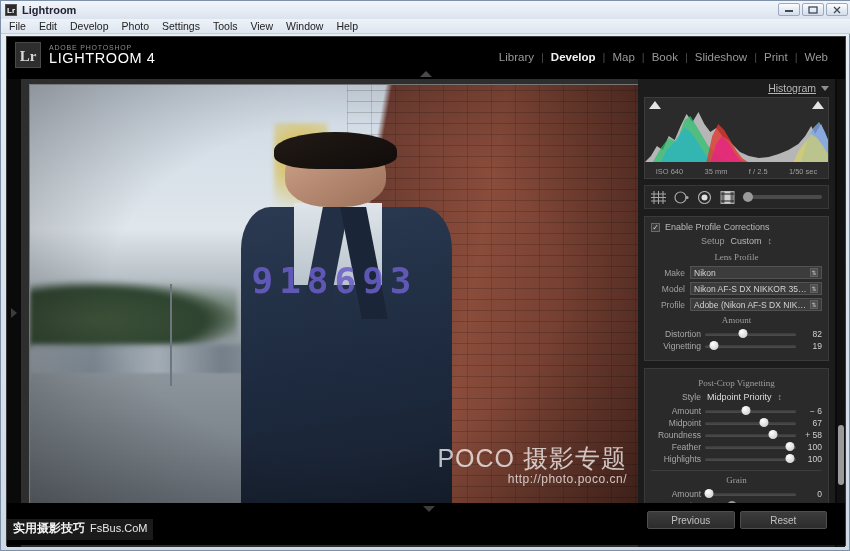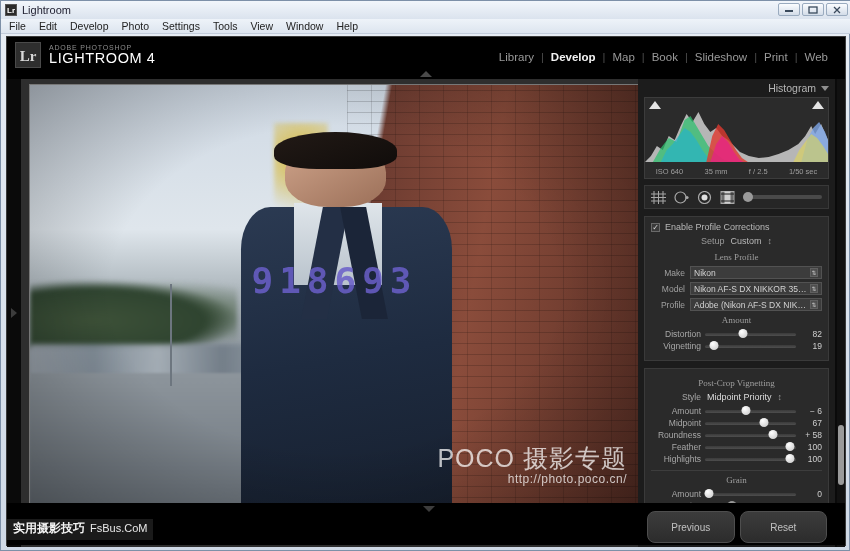--- a/index.html
+++ b/index.html
@@ -17,21 +17,21 @@
   .titlebar {
     position:absolute; left:0; top:0; width:850px; height:18px;
     background:linear-gradient(#f2f6fb,#dbe3ee);
     display:flex; align-items:center; padding-left:4px;
   }
   .tb-icon {
     width:12px; height:12px; background:#2b2b2b; color:#fff;
     font-size:8px; font-weight:bold; line-height:12px; text-align:center;
     margin-right:5px; border:1px solid #555;
   }
-  .tb-title { font-size:11px; color:#223; }
+  .tb-title { font-size:11px; color:#223;font-weight:bold; }
   .win-buttons { position:absolute; right:3px; top:2px; display:flex; gap:2px; }
   .win-btn {
     width:22px; height:13px;
     background:linear-gradient(#fbfdff,#d3dce8);
     border:1px solid #9aabbf; border-radius:2px;
     display:flex; align-items:center; justify-content:center;
   }
   .win-btn svg { display:block; }
   
   .menubar {
@@ -200,21 +200,21 @@
   .tb-right-caret { margin-left:auto; color:#9a9a9a; font-size:9px; }
   
   .right-panel {
     position:absolute; right:10px; top:0; width:197px; height:100%;
     background:#1c1c1c;
   }
   .panel-header {
     height:18px; display:flex; align-items:center; justify-content:flex-end;
     padding-right:6px; gap:5px; background:#1c1c1c;
   }
-  .panel-header .ph-title { font-size:10.5px; color:#b5b5b5; }
+  .panel-header .ph-title { font-size:10.5px; color:#b5b5b5;text-decoration:underline; }
   .tri-down {
     width:0; height:0; border-left:4px solid transparent; border-right:4px solid transparent;
     border-top:5px solid #8f8f8f;
   }
   .histogram-box {
     margin:0 6px; height:82px; background:#2b2b2b; border:1px solid #3c3c3c;
     position:relative; overflow:hidden;
   }
   .hist-corner-l, .hist-corner-r {
     position:absolute; top:3px; width:0; height:0;
@@ -298,22 +298,22 @@
     background:#9a9a9a; border-radius:3px;
   }
   
   .lr-bottom {
     position:absolute; left:0; bottom:0; width:100%; height:42px; background:#000;
   }
   .prev-reset {
     position:absolute; right:18px; top:8px; width:180px; display:flex; gap:5px;
   }
   .lr-btn {
-    flex:1; height:32px; background:linear-gradient(#3c3c3c,#2c2c2c);
-    border:1px solid #4e4e4e; border-radius:8px;
+    flex:1; height:18px; background:linear-gradient(#3c3c3c,#2c2c2c);
+    border:1px solid #4e4e4e; border-radius:2px;
     color:#c0c0c0; font-size:10px; display:flex; align-items:center; justify-content:center;
   }
   .collapse-arrow-bot {
     position:absolute; left:48%; top:2px; width:40px; height:8px;
     display:flex; align-items:center; justify-content:center;
   }
   .fs-watermark {
     position:absolute; left:6px; bottom:10px;
     background:#1a1a1a; padding:1px 6px 3px;
     display:flex; align-items:baseline; gap:5px;

